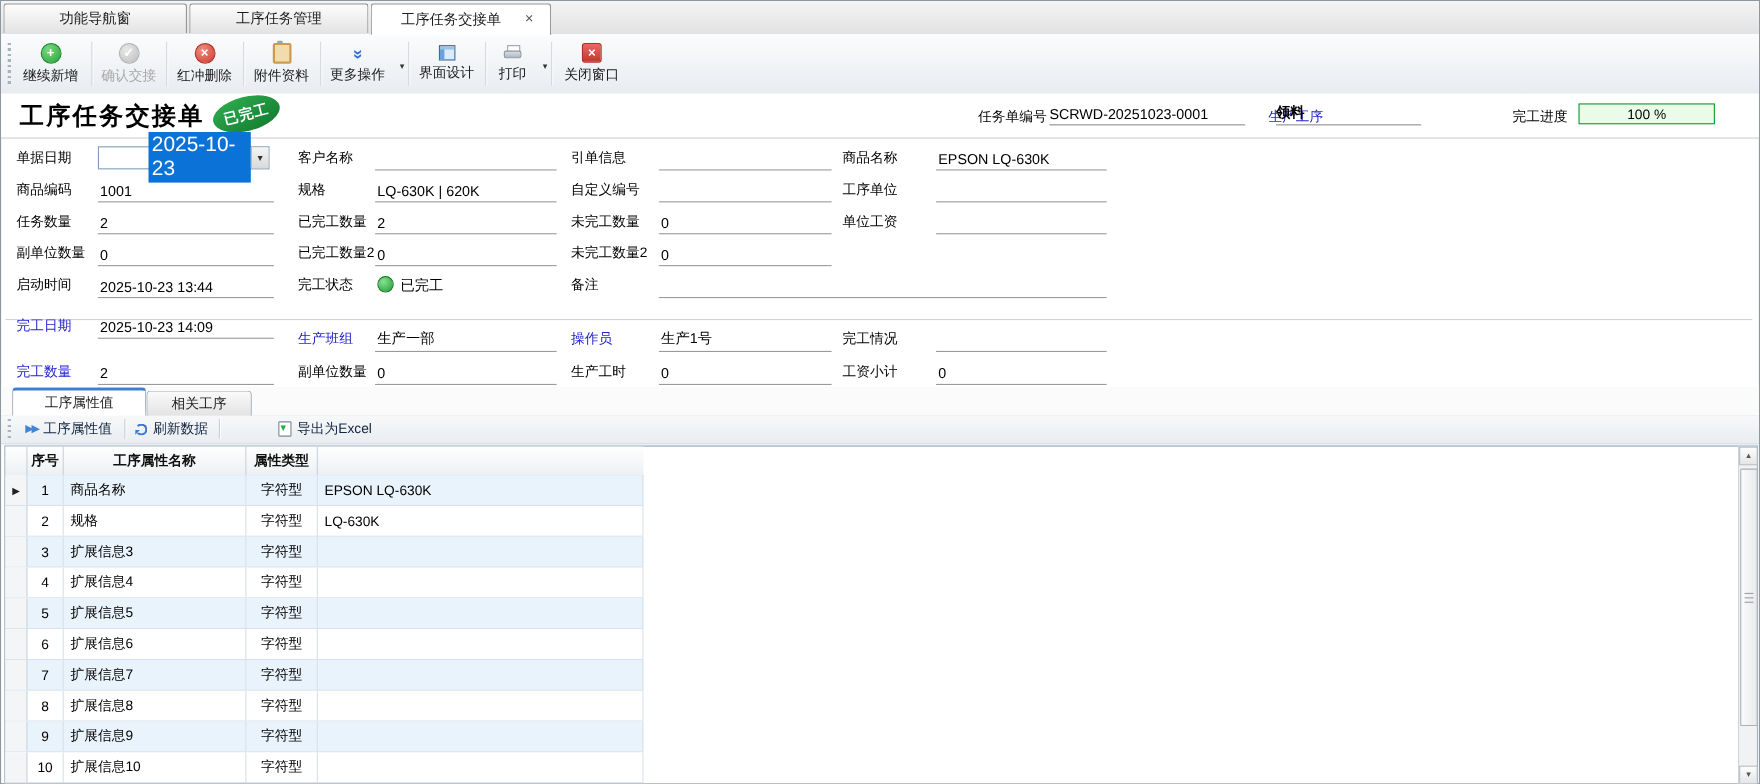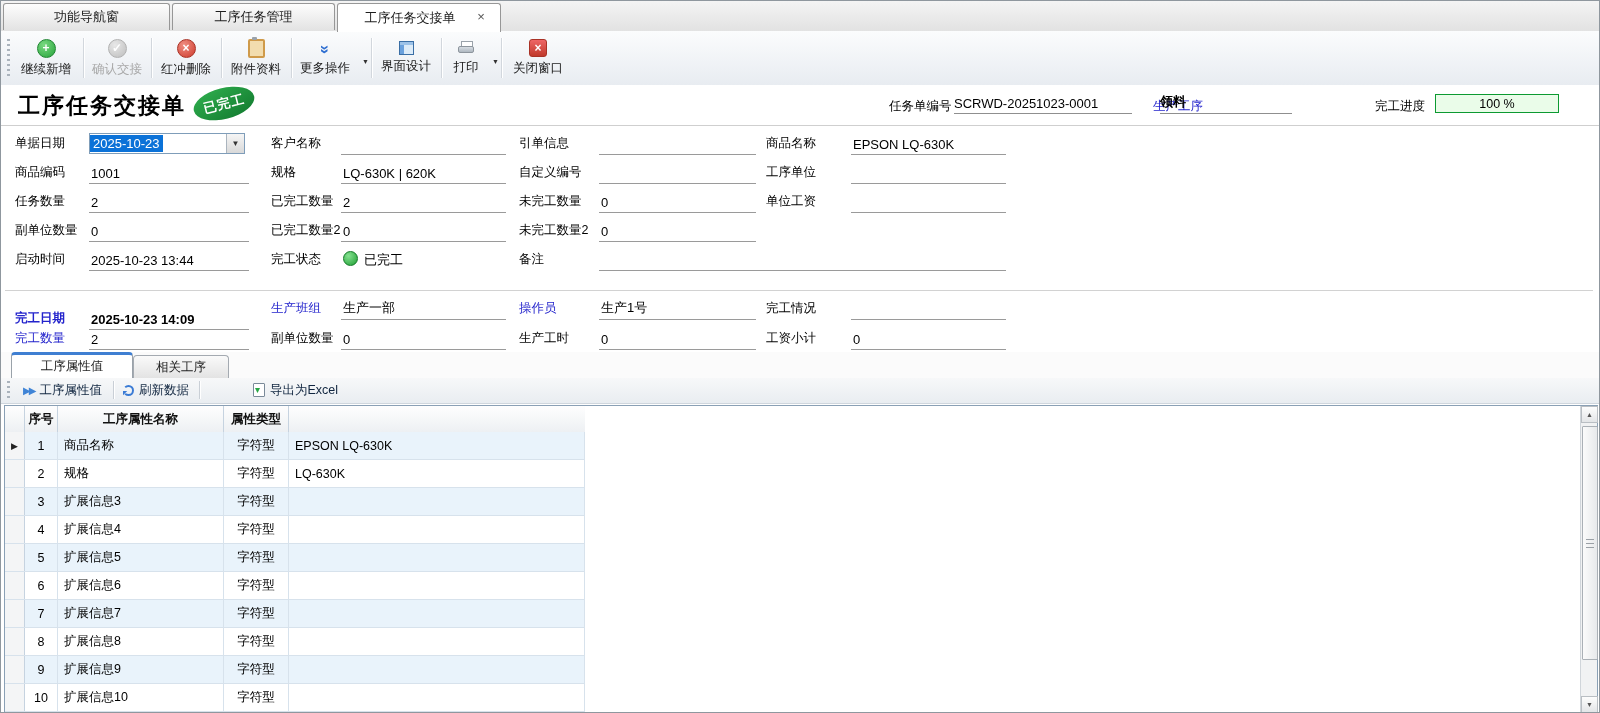--- a/index.html
+++ b/index.html
@@ -82,21 +82,21 @@
   .noline{border-bottom:none;}
   .p1{left:14px;}  .p1 .flabel{width:74px;}  .p1 .fval{width:160px;}
   .p2{left:270px;} .p2 .flabel{width:70px;}  .p2 .fval{width:165px;}
   .p3{left:518px;} .p3 .flabel{width:80px;}  .p3 .fval{width:157px;}
   .p4{left:765px;} .p4 .flabel{width:85px;}  .p4 .fval{width:155px;}
   .wide .fval{width:407px;}
   .blue{color:#2323cc;}
   .bold{font-weight:bold;}
   .combo{width:156px;height:21px;border:1px solid #7f9db9;display:flex;align-items:center;
          background:#fff;box-sizing:border-box;}
-  .combo .sel{background:#0b72d8;color:#fff;padding:1px 3px;font-size:13px;}
+  .combo .sel{background:#0b72d8;color:#fff;padding:1px 3px;font-size:19px;margin-left:45px;}
   .cbtn{margin-left:auto;width:17px;height:100%;background:linear-gradient(#f5f5f5,#d9d9d9);
         border-left:1px solid #aab4be;display:flex;align-items:center;justify-content:center;
         font-size:8px;color:#333;}
   .statusdot{width:13px;height:13px;border-radius:50%;flex:none;margin:0 6px 3px 0;
              background:radial-gradient(circle at 35% 30%,#86e291,#1f9e33);
              border:1px solid #127a26;align-self:flex-end;}
   .sepline{position:absolute;left:4px;right:6px;top:289px;height:1px;background:#d2d2d2;}
 
   
   .dtabs{position:absolute;top:351px;left:0;right:0;height:26px;background:#fbfbfb;
@@ -334,21 +334,21 @@
       <span>已完工</span>
     </span>
   </div>
   <div class="fld p3 wide" style="top:246px;">
     <span class="flabel">备注</span>
     <span class="fval"></span>
   </div>
 
   <div class="sepline"></div>
 
-  <div class="fld p1" style="top:305px;font-weight:bold;">
+  <div class="fld p1" style="top:283px;">
     <span class="flabel blue">完工日期</span>
     <span class="fval">2025-10-23 14:09</span>
   </div>
   <div class="fld p2" style="top:295px;">
     <span class="flabel blue">生产班组</span>
     <span class="fval">生产一部</span>
   </div>
   <div class="fld p3" style="top:295px;">
     <span class="flabel blue">操作员</span>
     <span class="fval">生产1号</span>

